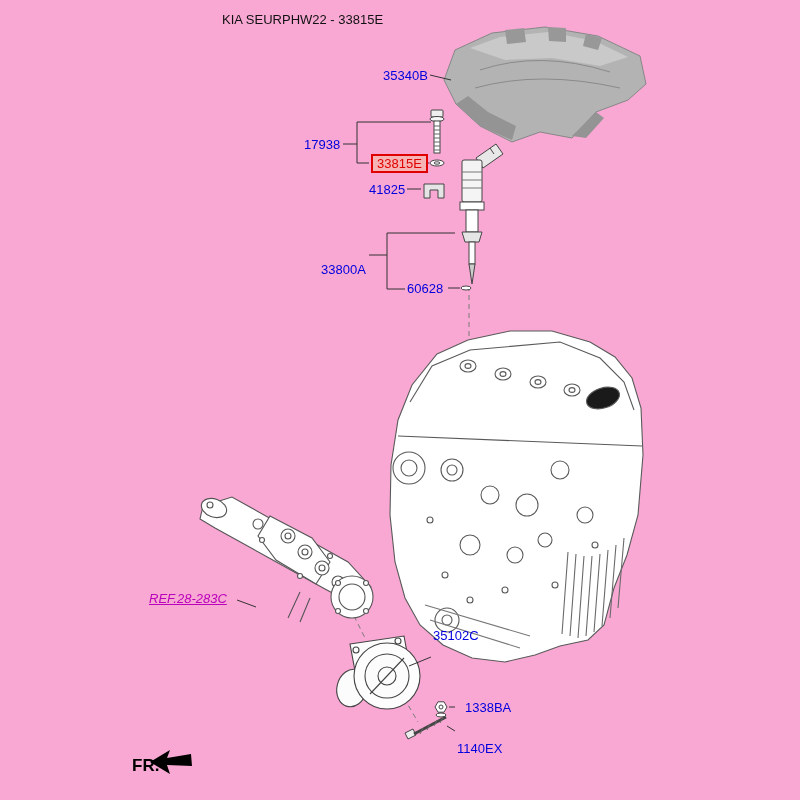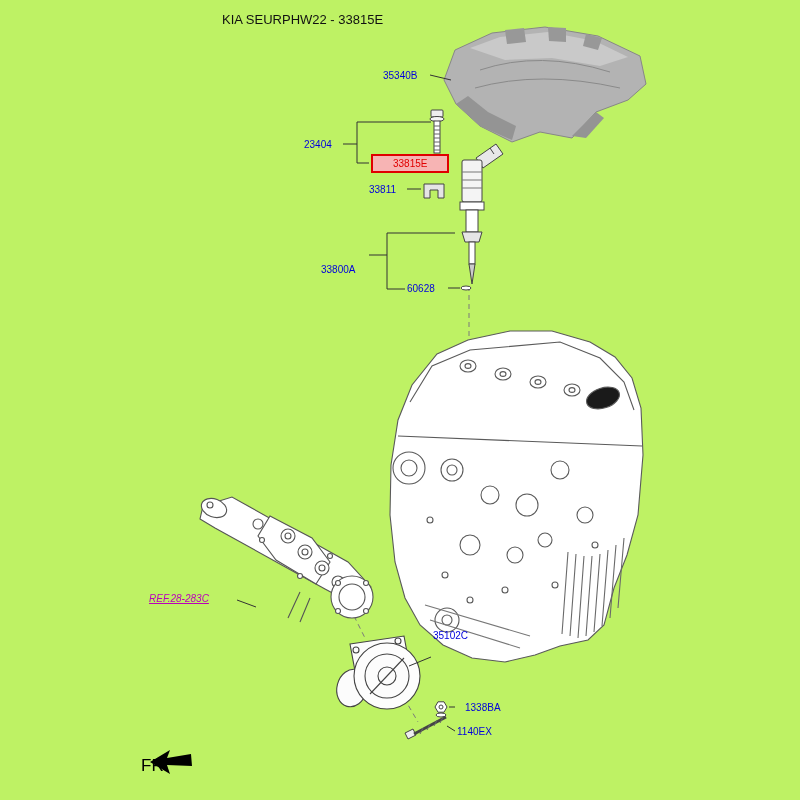--- a/index.html
+++ b/index.html
@@ -1,25 +1,25 @@
 <!DOCTYPE html>
 <html><head>
 <meta charset="utf-8">
 <style>
   html,body{margin:0;padding:0;background:#fff;}
-  .stage{position:relative;width:800px;height:800px;background:#bef264;
+  .stage{position:relative;width:800px;height:800px;background:#f9a8d4;
          font-family:"Liberation Sans",sans-serif;overflow:hidden;}
   svg.art{position:absolute;left:0;top:0;}
   .title{position:absolute;left:222px;top:12px;font-size:13px;color:#111;white-space:nowrap;}
-  .part-label{position:absolute;font-size:10px;color:#0000dd;white-space:nowrap;
+  .part-label{position:absolute;font-size:13px;color:#0000dd;white-space:nowrap;
               line-height:15px;cursor:pointer;}
   .part-label.highlight{color:#e00000;border:2px solid #e00000;background:#f7b4b4;
-              padding:0 20px;line-height:15px;}
+              padding:0 4px;line-height:15px;}
   .part-label.ref{color:#bb00bb;text-decoration:underline;font-style:italic;}
-  .fr{position:absolute;left:132px;top:756px;font-size:17px;font-weight:normal;color:#000;margin-left:9px;}
+  .fr{position:absolute;left:132px;top:756px;font-size:17px;font-weight:bold;color:#000;}
 </style>
 </head>
 <body>
 
 <div class="stage">
 
   <svg class="art" width="800" height="800" viewBox="0 0 800 800">
 
     <g stroke="#878787" stroke-width="1">
       <path d="M455,50 L492,33 L545,27 L598,36 L640,56 L646,84 L628,100 L596,112
@@ -178,33 +178,33 @@
 
     <g>
       <path d="M150,762 L170,750 L167,758 L191,754 L192,766 L167,765 L170,774 Z" fill="#000000"></path>
     </g>
   </svg>
 
   <div class="title">KIA SEURPHW22 - 33815E</div>
 
   <div class="part-label" style="left:383px;top:68px">35340B</div>
 
-  <div class="part-label" style="left:304px;top:137px">23404</div>
+  <div class="part-label" style="left:304px;top:137px">17938</div>
 
   <div class="part-label highlight" style="left:371px;top:154px">33815E</div>
 
-  <div class="part-label" style="left:369px;top:182px">33811</div>
+  <div class="part-label" style="left:369px;top:182px">41825</div>
 
   <div class="part-label" style="left:321px;top:262px">33800A</div>
 
   <div class="part-label" style="left:407px;top:281px">60628</div>
 
   <div class="part-label ref" style="left:149px;top:591px">REF.28-283C</div>
 
   <div class="part-label" style="left:433px;top:628px">35102C</div>
 
   <div class="part-label" style="left:465px;top:700px">1338BA</div>
 
-  <div class="part-label" style="left:457px;top:724px">1140EX</div>
+  <div class="part-label" style="left:457px;top:741px">1140EX</div>
 
   <div class="fr">FR.</div>
 
 </div>
 
 </body></html>

